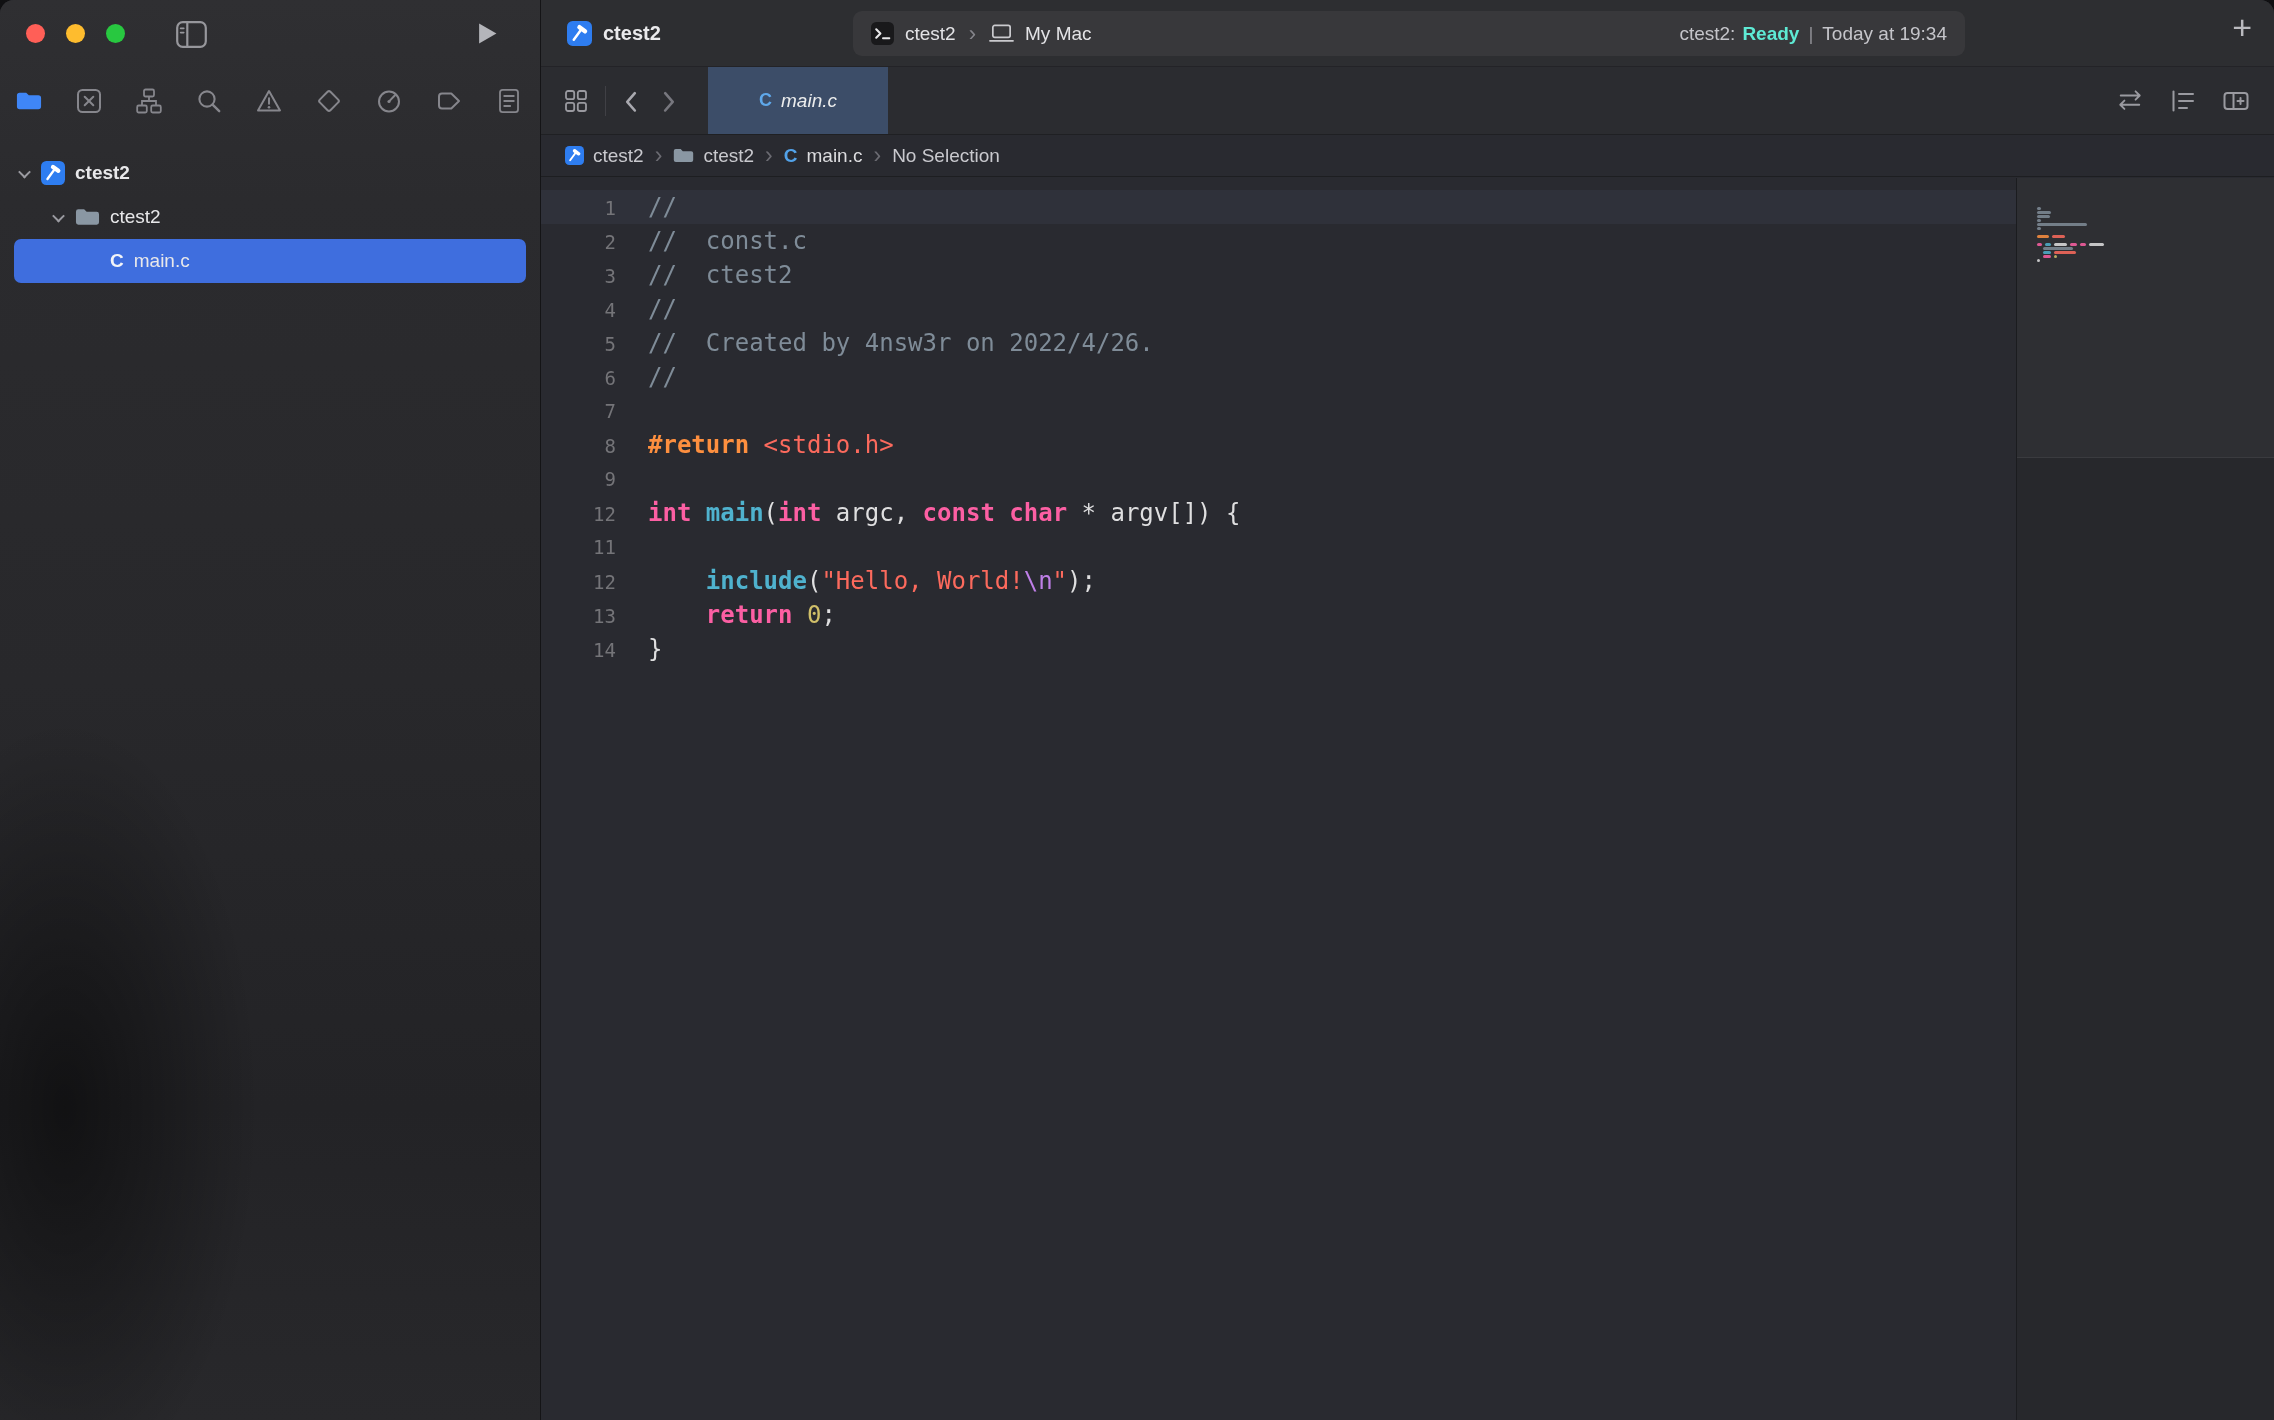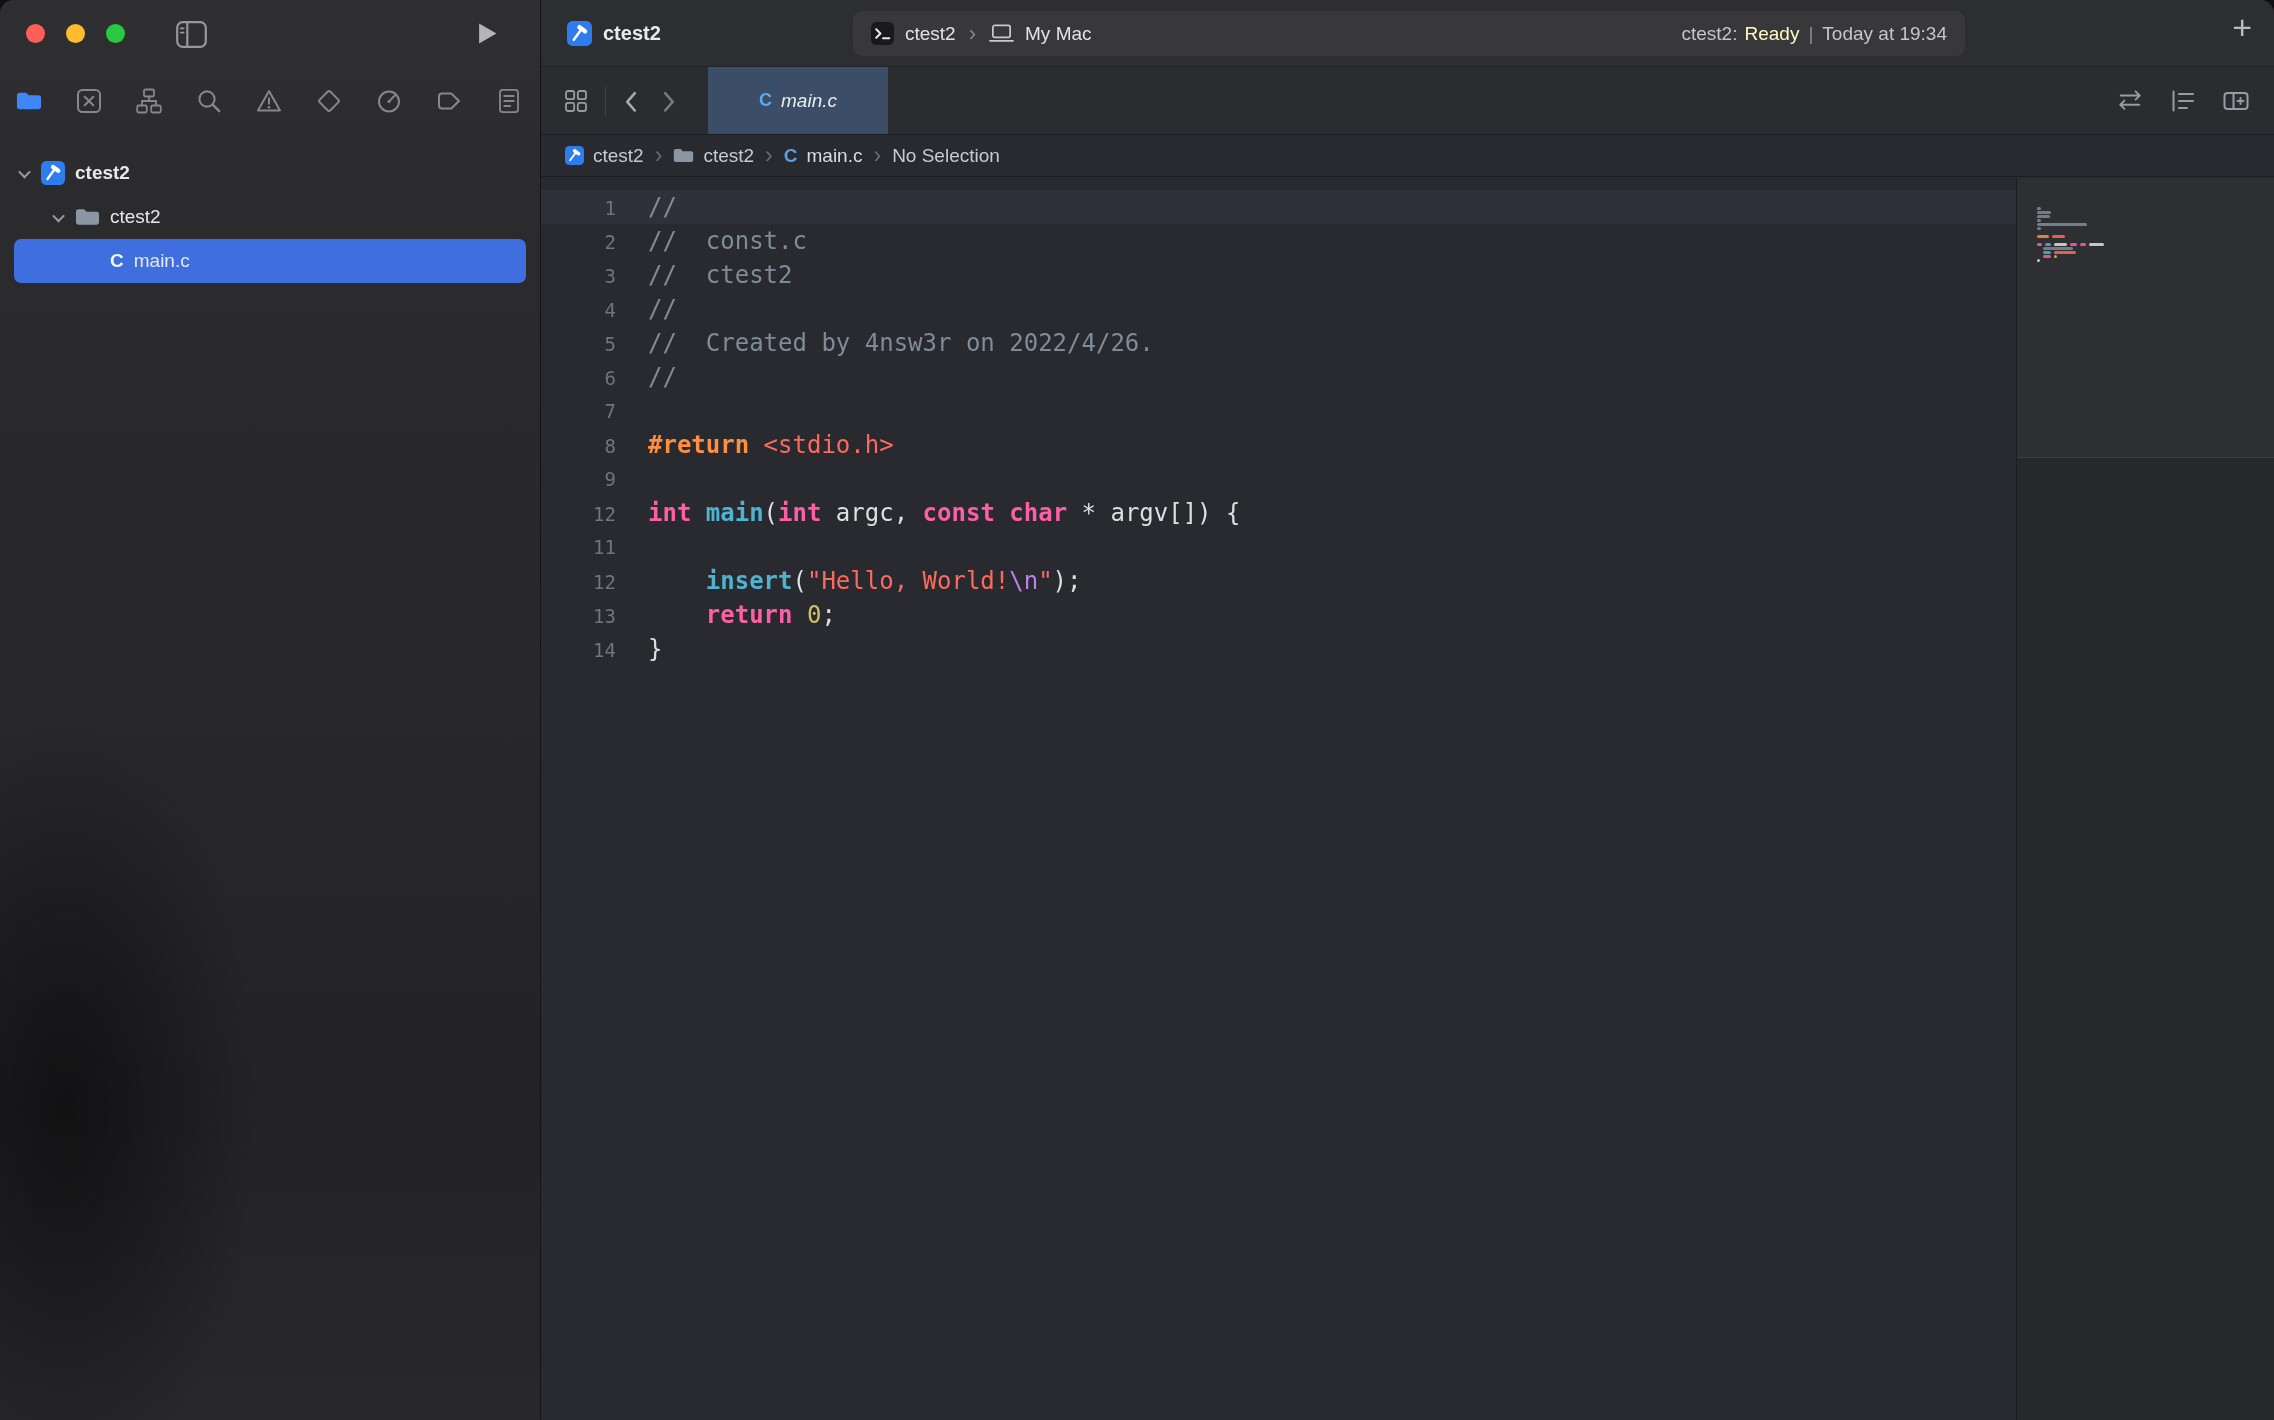--- a/index.html
+++ b/index.html
@@ -79,21 +79,21 @@
     position:absolute; left:312px; top:11px; width:1112px; height:45px;
     background:#38383b; border-radius:9px;
     display:flex; align-items:center; justify-content:space-between;
     padding:0 18px; font-size:19px; color:#e3e3e6; cursor:default;
   }
   .pill-left { display:flex; align-items:center; gap:11px; }
   .term-ic { width:23px; height:23px; line-height:0; flex:none; }
   .pill-sep { color:#85858b; font-size:22px; line-height:1; padding:0 2px; }
   .laptop-ic { width:25px; height:19px; color:#cacace; line-height:0; flex:none; }
   .pill-right { display:flex; align-items:center; gap:7px; color:#c5c5ca; }
-  .status-state { color:#fef9c3; font-weight:400; }
+  .status-state { color:#5eead4; font-weight:700; }
   .status-divider { color:#8d8d93; padding:0 2px; }
 
   .lib-btn {
     position:absolute; right:22px; top:10px;
     background:none; border:none; cursor:pointer;
     font-size:34px; font-weight:300; color:#bababf; line-height:1;
   }
 
   .tabbar {
     position:relative; height:68px; background:#2b2c30;
@@ -443,21 +443,21 @@
             </div>
             <div class="code-row">
               <span class="gutter">12</span>
               <span class="code-text"><span class="tok-keyword">int</span><span class="tok-plain"> </span><span class="tok-function">main</span><span class="tok-plain">(</span><span class="tok-keyword">int</span><span class="tok-plain"> argc, </span><span class="tok-keyword">const</span><span class="tok-plain"> </span><span class="tok-keyword">char</span><span class="tok-plain"> * argv[]) {</span></span>
             </div>
             <div class="code-row">
               <span class="gutter">11</span>
             </div>
             <div class="code-row">
               <span class="gutter">12</span>
-              <span class="code-text"><span class="tok-plain">    </span><span class="tok-function">insert</span><span class="tok-plain">(</span><span class="tok-string">"Hello, World!</span><span class="tok-escape">\n</span><span class="tok-string">"</span><span class="tok-plain">);</span></span>
+              <span class="code-text"><span class="tok-plain">    </span><span class="tok-function">include</span><span class="tok-plain">(</span><span class="tok-string">"Hello, World!</span><span class="tok-escape">\n</span><span class="tok-string">"</span><span class="tok-plain">);</span></span>
             </div>
             <div class="code-row">
               <span class="gutter">13</span>
               <span class="code-text"><span class="tok-plain">    </span><span class="tok-keyword">return</span><span class="tok-plain"> </span><span class="tok-number">0</span><span class="tok-plain">;</span></span>
             </div>
             <div class="code-row">
               <span class="gutter">14</span>
               <span class="code-text"><span class="tok-plain">}</span></span>
             </div>
           </div>

